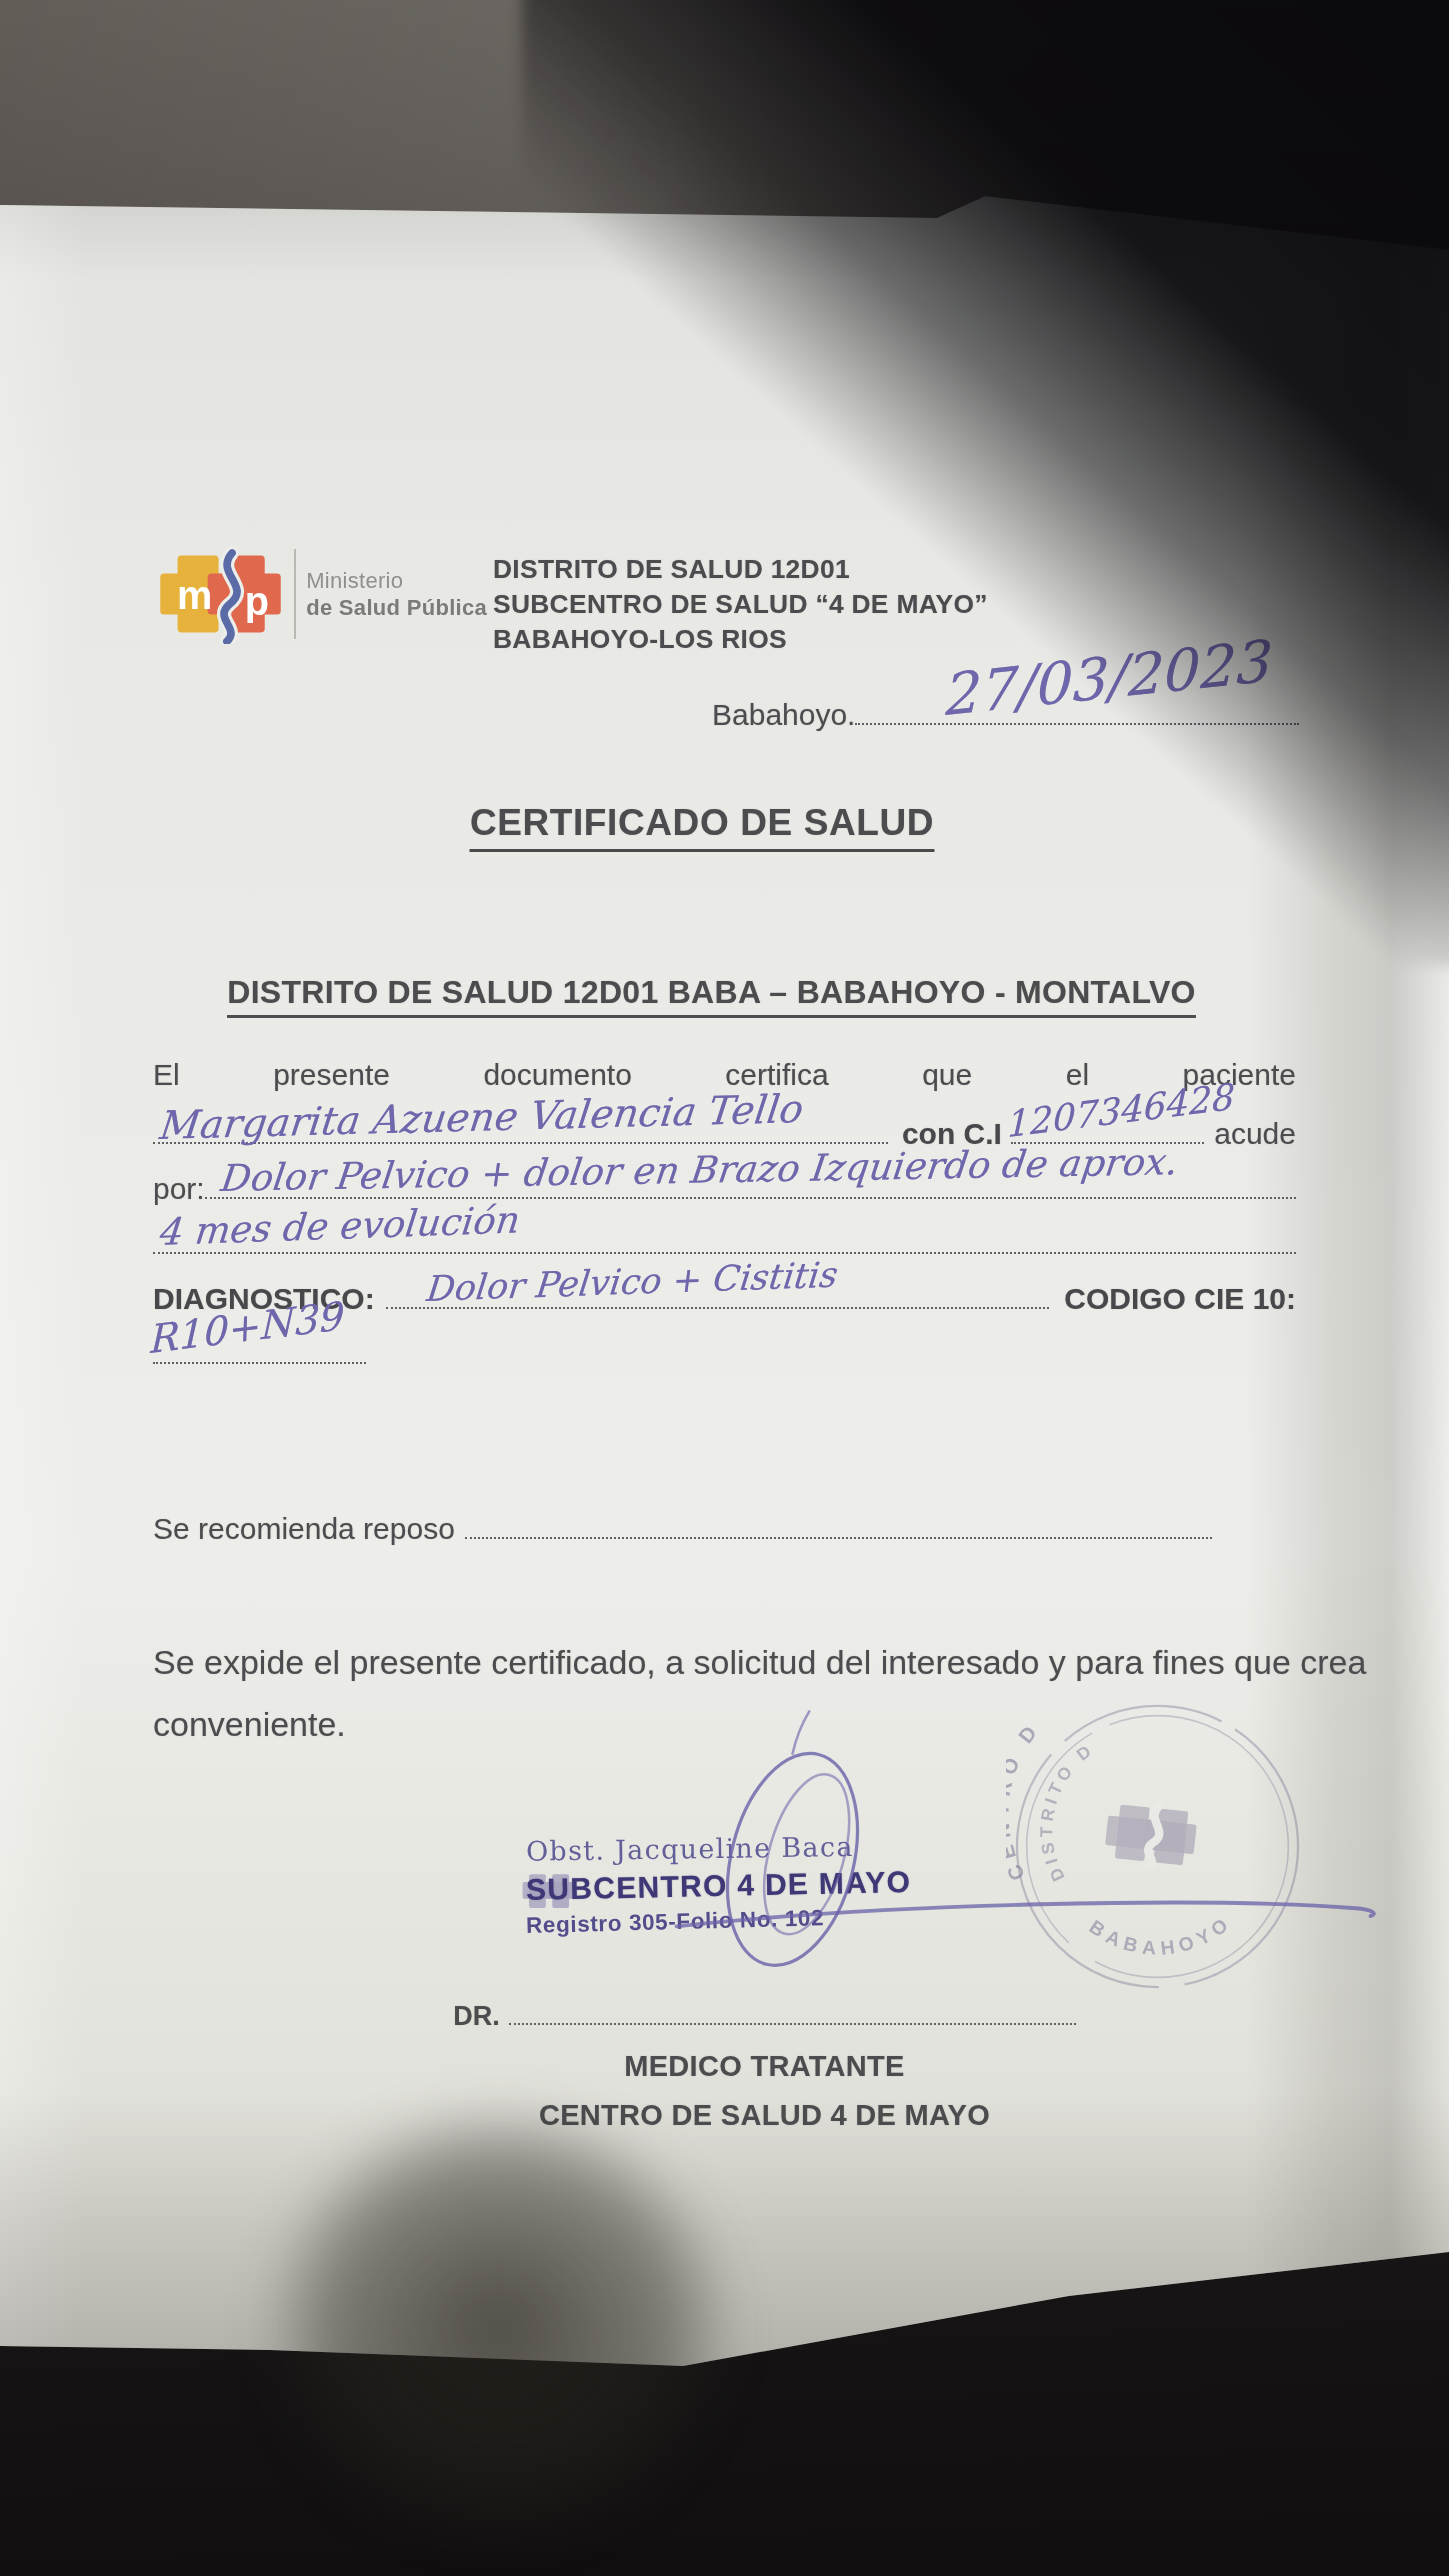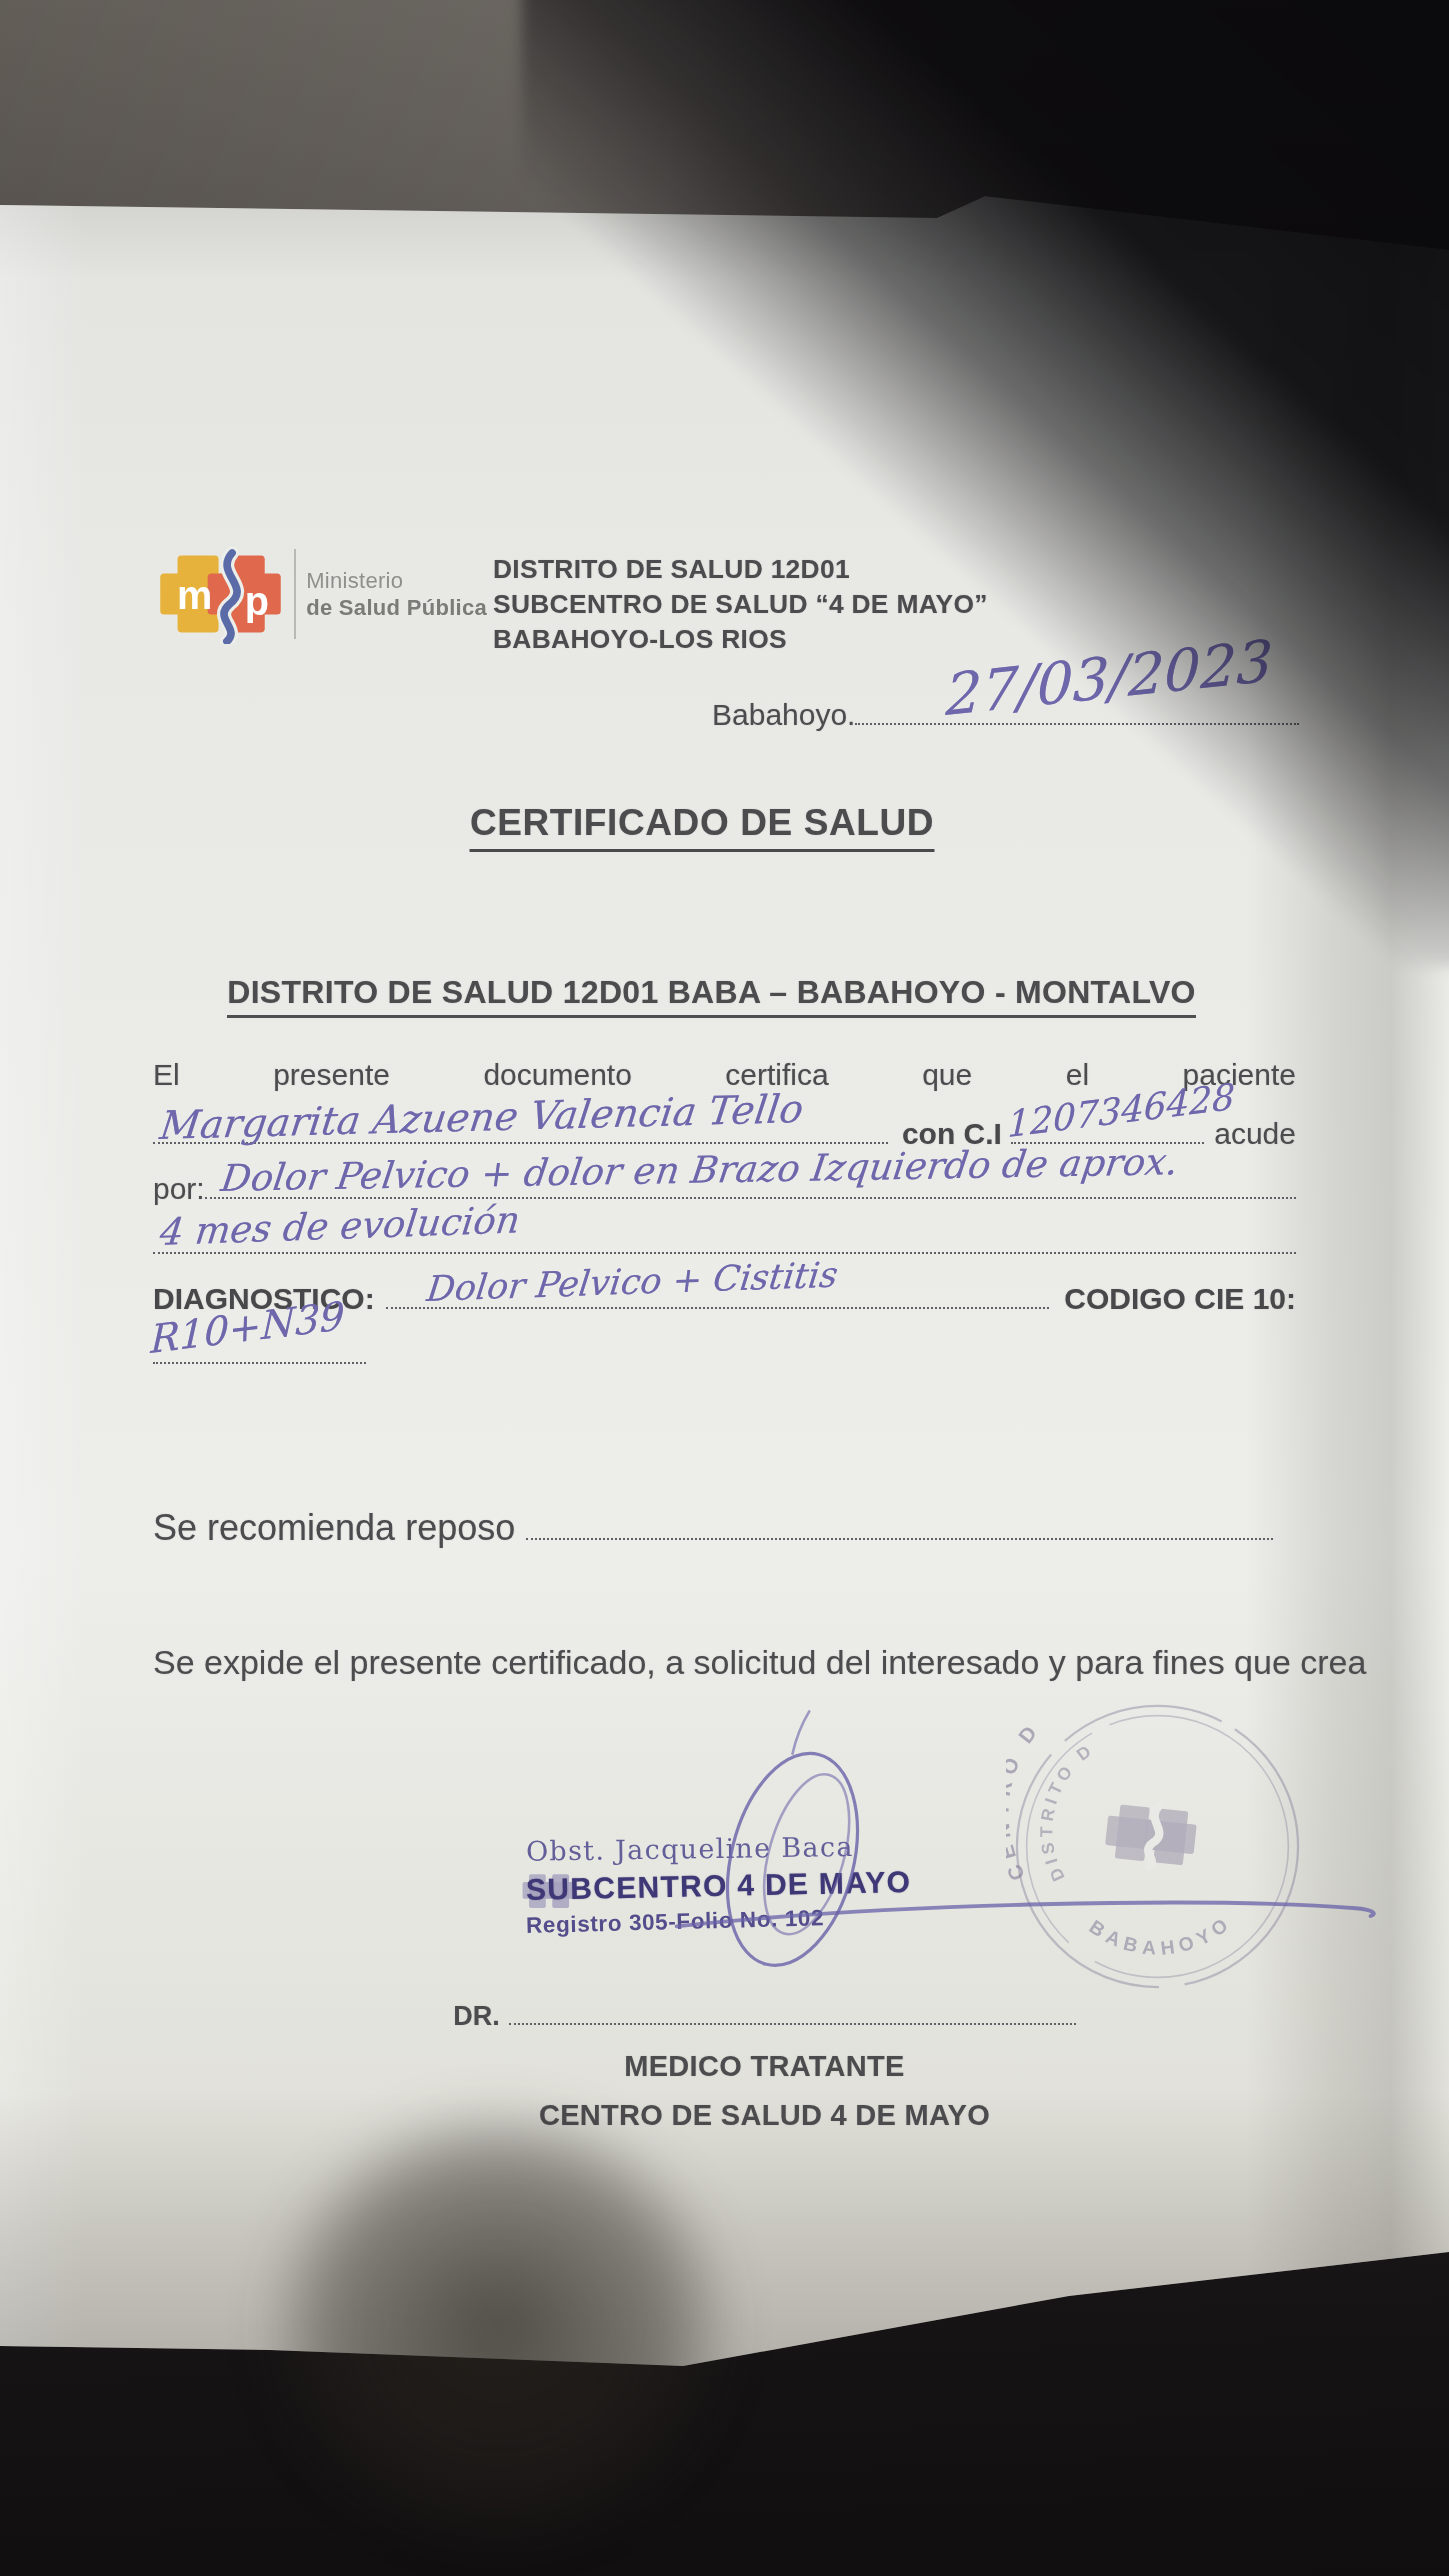--- a/index.html
+++ b/index.html
@@ -48,21 +48,21 @@
   .hand{position:absolute;left:5.2px;bottom:-5.2px;color:#6e67ac;font-family:"DejaVu Serif",serif;
     font-style:italic;white-space:nowrap;line-height:1;transform-origin:left bottom;
     text-shadow:0 0 0.6px rgba(110,103,172,.5);}
   .hand-date{font-size:57px;transform:rotate(-6deg) skewX(-8deg);bottom:-1.3px;left:90px;}
   .hand-name{font-size:39px;transform:rotate(-1.5deg) skewX(-9deg);bottom:-2.6px;}
   .hand-ci{font-size:36px;transform:rotate(-7deg) skewX(-9deg);bottom:-1.3px;left:-3.9px;}
   .hand-reason{font-size:37px;transform:rotate(-1deg) skewX(-9deg);bottom:0;left:14px;}
   .hand-reason2{font-size:37px;transform:rotate(-2deg) skewX(-9deg);bottom:1.3px;}
   .hand-diag{font-size:35px;transform:rotate(-2deg) skewX(-9deg);bottom:0;left:39px;}
   .hand-code{font-size:39px;transform:rotate(-7deg) skewX(-9deg);bottom:2.6px;left:-2.6px;}
-  .reposo-row{position:absolute;left:153px;top:1309px;display:flex;align-items:baseline;font-size:36px;height:55px;line-height:55px;}
+  .reposo-row{position:absolute;left:153px;top:1309px;display:flex;align-items:baseline;font-size:30px;height:55px;line-height:55px;}
   .reposo-dots{width:747px;height:37px;}
   .closing{position:absolute;left:153px;top:1440px;font-size:34px;line-height:62px;}
   
   .seal{position:absolute;left:1006px;top:1504px;width:303px;height:303px;opacity:.85;filter:blur(0.4px);}
   .stamp-block{position:absolute;left:526px;top:1642px;color:#56509e;}
   .stamp-name{font-family:"DejaVu Serif",serif;font-size:27px;letter-spacing:1.3px;color:rgba(75,70,140,.85);transform:rotate(-.8deg);}
   .stamp-center{margin-top:5.2px;font-weight:bold;font-size:30px;letter-spacing:1.3px;color:#3e3876;transform:rotate(-1.2deg);text-shadow:0 0 1.3px rgba(62,56,118,.6);}
   .stamp-reg{margin-top:5.2px;font-weight:bold;font-size:22.5px;letter-spacing:0.6px;color:rgba(66,60,130,.9);transform:rotate(-1.5deg);}
   .stamp-ghost{position:absolute;left:-6.4px;top:31px;width:71px;height:62px;opacity:.45;}
   .signature{position:absolute;left:580px;top:1501px;width:837px;height:309px;}
@@ -164,20 +164,21 @@
       </div>
     </div>
 
     <div class="reposo-row print">
       <span>Se recomienda reposo</span>
       <span class="dotline reposo-dots" style="margin-left:10.3px;"></span>
     </div>
 
     <div class="closing print">
       <div>Se expide el presente certificado, a solicitud del interesado y para fines que crea</div>
+      <div>conveniente.</div>
     </div>
 
     <svg class="seal" viewBox="0 0 470 470">
       <circle cx="235" cy="235" r="218" fill="none" stroke="rgba(118,110,142,.45)" stroke-width="3.5" stroke-dasharray="300 40 500 30 260 24"></circle>
       <circle cx="235" cy="235" r="203" fill="none" stroke="rgba(118,110,142,.38)" stroke-width="2.5" stroke-dasharray="420 50 380 30"></circle>
       <defs>
         <path id="arcOuter" d="M 52 310 A 190 190 0 0 1 340 56" fill="none"></path>
         <path id="arcInner" d="M 102 298 A 142 142 0 0 1 330 122" fill="none"></path>
         <path id="arcBottom" d="M 75 290 A 170 170 0 0 0 395 290" fill="none"></path>
       </defs>

